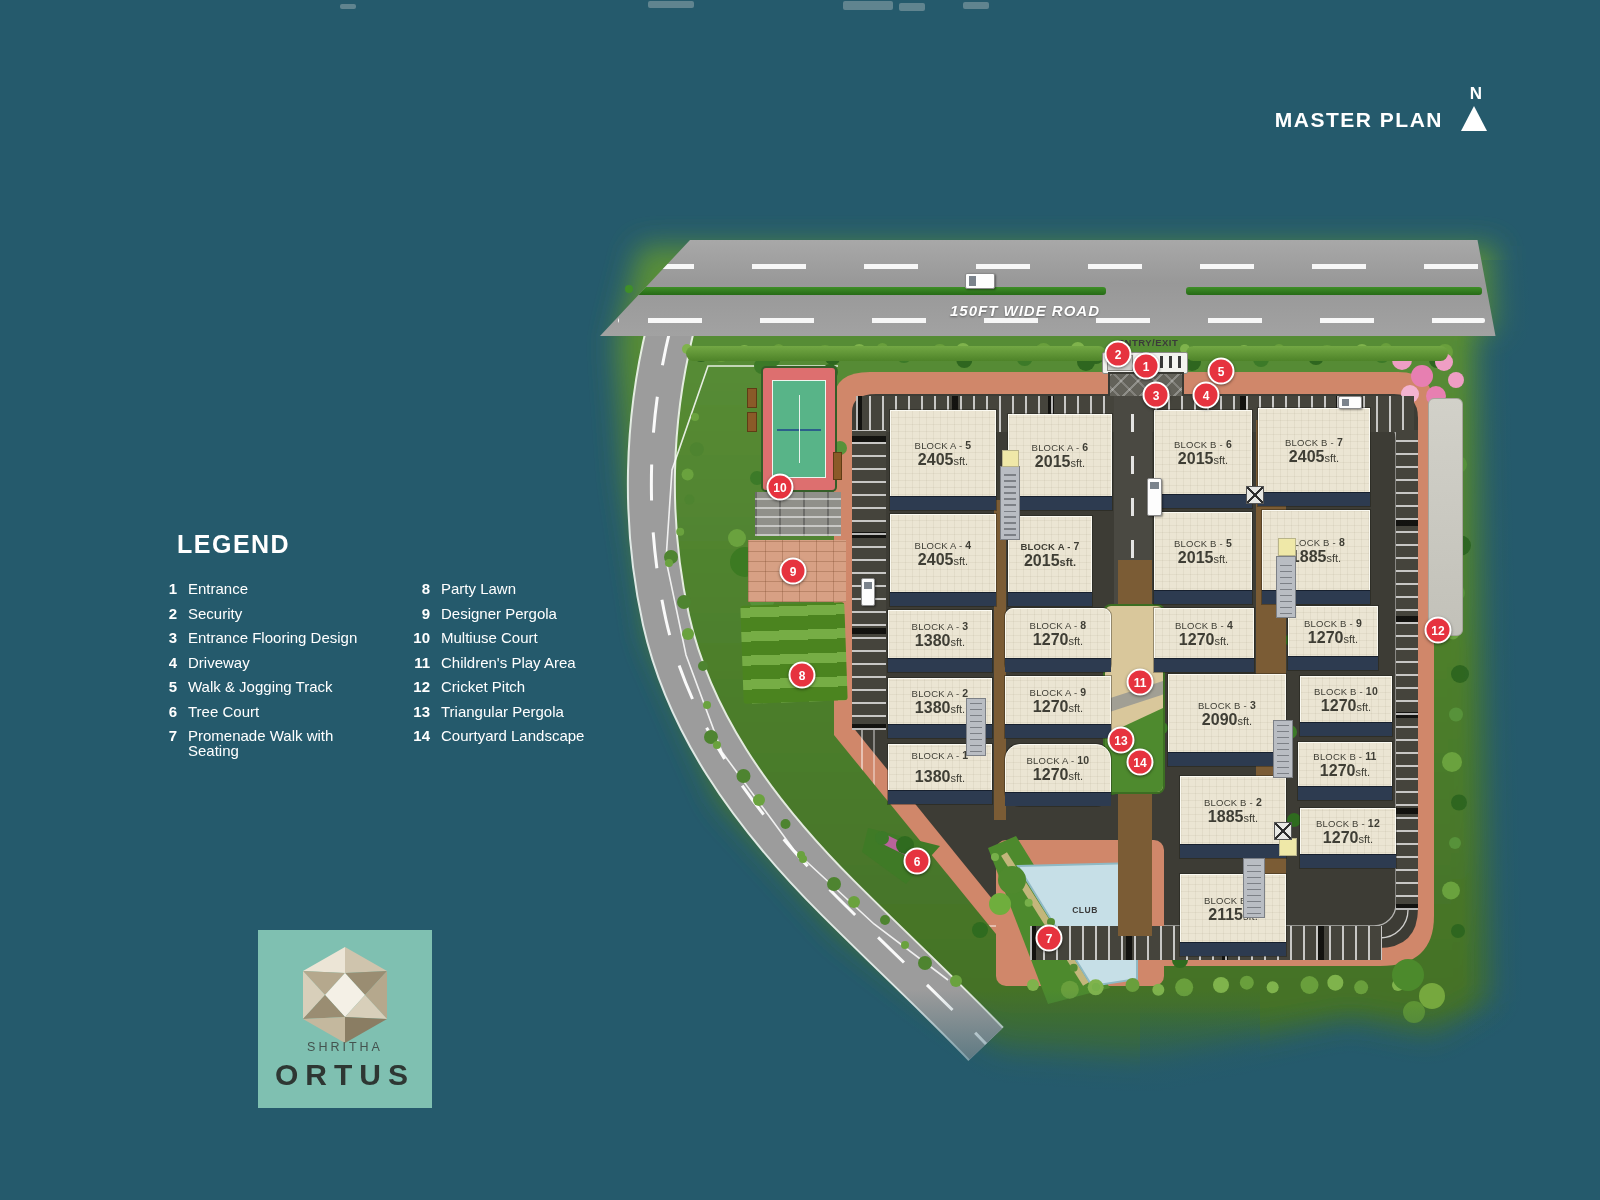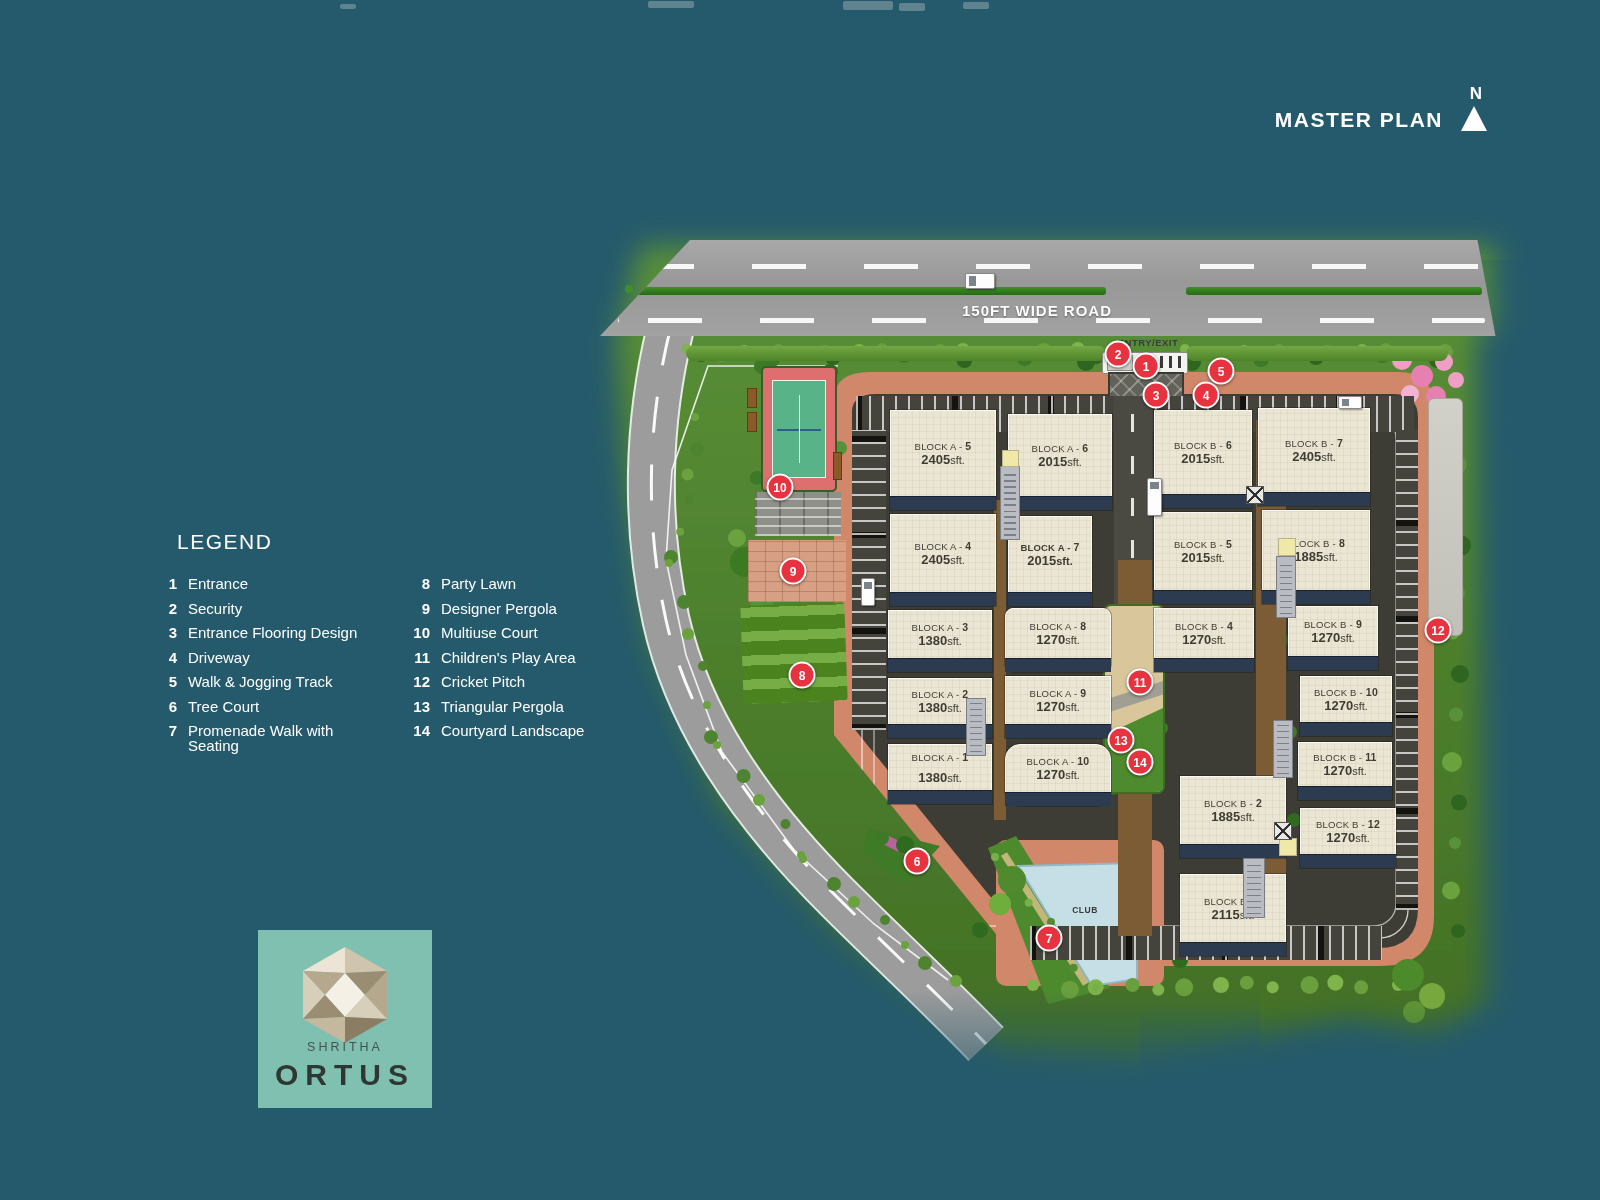--- a/index.html
+++ b/index.html
@@ -14,21 +14,21 @@
   .compass-n{position:absolute;top:84px;right:118px;color:#fff;font-size:17px;font-weight:bold;}
   .compass-tri{position:absolute;top:106px;right:113px;width:0;height:0;
                border-left:13px solid transparent;border-right:13px solid transparent;
                border-bottom:25px solid #fff;}
 
   
   .remnant{position:absolute;background:#a9b8bb;opacity:.45;border-radius:2px;}
 
   
   .legend{position:absolute;left:155px;top:530px;color:#fff;}
-  .legend h2{margin:0 0 22px 22px;font-size:21px;letter-spacing:1.5px;font-weight:normal;}
+  .legend h2{margin:0 0 22px 22px;font-size:25px;letter-spacing:1.5px;font-weight:bold;}
   .legend-cols{display:flex;gap:28px;}
   .legend-col{display:flex;flex-direction:column;gap:9.5px;width:225px;}
   .legend-item{display:flex;font-size:15px;line-height:15px;}
   .legend-item .n{width:22px;text-align:right;font-weight:bold;flex:none;}
   .legend-item .t{margin-left:11px;}
 
   
   .logo{position:absolute;left:258px;top:930px;width:174px;height:178px;background:#7fc0b1;
         text-align:center;}
   .logo svg{position:absolute;left:43px;top:17px;}
@@ -37,22 +37,22 @@
   .logo .name{position:absolute;left:0;width:174px;top:128px;font-size:30px;font-weight:600;
               letter-spacing:7px;color:#2e3733;}
 
   
   .road-top{position:absolute;left:600px;top:240px;width:900px;height:96px;
             background:linear-gradient(180deg,#a8a8a8,#989898 45%,#a2a2a2);
             clip-path:polygon(10% 0,97.5% 0,99.5% 100%,0 100%);}
   .lane{position:absolute;height:4.5px;border-radius:2px;opacity:.92;
         background:repeating-linear-gradient(90deg,#fff 0 54px,transparent 54px 112px);}
   .median{position:absolute;top:47px;height:8px;background:linear-gradient(180deg,#3f8f28,#266a16);border-radius:3px;}
-  .road-label{position:absolute;left:332px;top:62px;width:210px;text-align:center;color:#fff;
-              font-size:15px;font-weight:bold;letter-spacing:1px;text-shadow:0 1px 2px rgba(0,0,0,.4);}
+  .road-label{position:absolute;left:320px;top:62px;width:210px;text-align:center;color:#fff;
+              font-size:15px;font-weight:bold;letter-spacing:1px;text-shadow:0 1px 2px rgba(0,0,0,.4);font-style:italic;}
   .entry-label{position:absolute;left:1105px;top:337px;width:86px;text-align:center;
                font-size:9.5px;font-weight:600;color:#3a3a3a;letter-spacing:.5px;}
 
   
   .gate{position:absolute;left:1102px;top:352px;width:84px;height:20px;background:#f2f2ee;
         border:1px solid #8b8b85;border-radius:2px;}
   .gate .booth{position:absolute;left:4px;top:2px;width:24px;height:14px;background:#cfcfcb;border:1px solid #8b8b85;}
   .gate .bars{position:absolute;right:5px;top:3px;width:40px;height:12px;
         background:repeating-linear-gradient(90deg,#3a3a3a 0 3px,#f5f5f2 3px 9px);}
   .floor3{position:absolute;left:1108px;top:372px;width:72px;height:48px;background:#63625a;
@@ -76,21 +76,21 @@
         box-shadow:0 0 0 1px rgba(20,20,15,.35);
         background-image:repeating-linear-gradient(0deg,rgba(120,110,80,.08) 0 1px,transparent 1px 7px),
                          repeating-linear-gradient(90deg,rgba(120,110,80,.08) 0 1px,transparent 1px 7px);
         display:flex;flex-direction:column;align-items:center;justify-content:center;
         padding-bottom:13px;box-sizing:border-box;color:#3f3e35;text-align:center;}
   .bldg .bfoot{position:absolute;left:-1px;bottom:-1px;right:-1px;height:13px;background:#2d3b50;
         border-top:1px solid #17202e;}
   .bldg .b1{font-size:9.5px;letter-spacing:.2px;white-space:nowrap;}
   .bldg .b1 b{margin-left:3px;font-size:10.5px;}
   .bldg .b2{font-size:11px;white-space:nowrap;}
-  .bldg .b2 b{font-size:13px;}
+  .bldg .b2 b{font-size:16px;}
 
   
   .core{position:absolute;background:#b9bdc3;border:1px solid #7c8086;}
   .core::after{content:"";position:absolute;inset:3px;
         background:repeating-linear-gradient(0deg,#7c8086 0 1.5px,transparent 1.5px 6px);}
   .yroom{position:absolute;background:#efe8a8;border:1px solid #b9b489;}
   .xbox{position:absolute;width:16px;height:16px;background:
         linear-gradient(45deg,transparent 44%,#2e2e2e 44% 56%,transparent 56%),
         linear-gradient(-45deg,transparent 44%,#2e2e2e 44% 56%,transparent 56%),#e8e8e4;
         border:1px solid #555;}
@@ -467,20 +467,25 @@
       <div class="bldg" style="left: 1180px; top: 874px; width: 106px; height: 82px;">
         <div class="b1"><span>BLOCK B -</span><b>1</b></div>
         <div class="b2"><b>2115</b><span>sft.</span></div>
         <div class="bfoot"></div>
       </div>
       <div class="bldg" style="left: 1180px; top: 776px; width: 106px; height: 82px;">
         <div class="b1"><span>BLOCK B -</span><b>2</b></div>
         <div class="b2"><b>1885</b><span>sft.</span></div>
         <div class="bfoot"></div>
       </div>
+      <div class="bldg" style="left: 1168px; top: 674px; width: 118px; height: 92px;">
+        <div class="b1"><span>BLOCK B -</span><b>3</b></div>
+        <div class="b2"><b>2090</b><span>sft.</span></div>
+        <div class="bfoot"></div>
+      </div>
       <div class="bldg" style="left: 1154px; top: 608px; width: 100px; height: 64px;">
         <div class="b1"><span>BLOCK B -</span><b>4</b></div>
         <div class="b2"><b>1270</b><span>sft.</span></div>
         <div class="bfoot"></div>
       </div>
       <div class="bldg" style="left: 1154px; top: 512px; width: 98px; height: 92px;">
         <div class="b1"><span>BLOCK B -</span><b>5</b></div>
         <div class="b2"><b>2015</b><span>sft.</span></div>
         <div class="bfoot"></div>
       </div>

